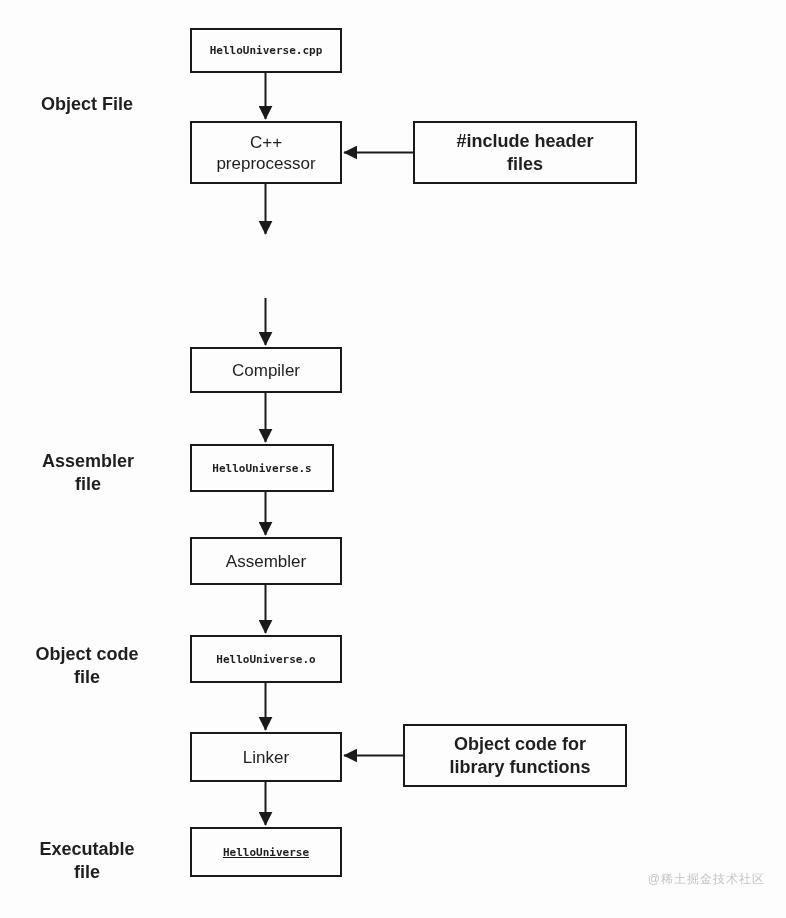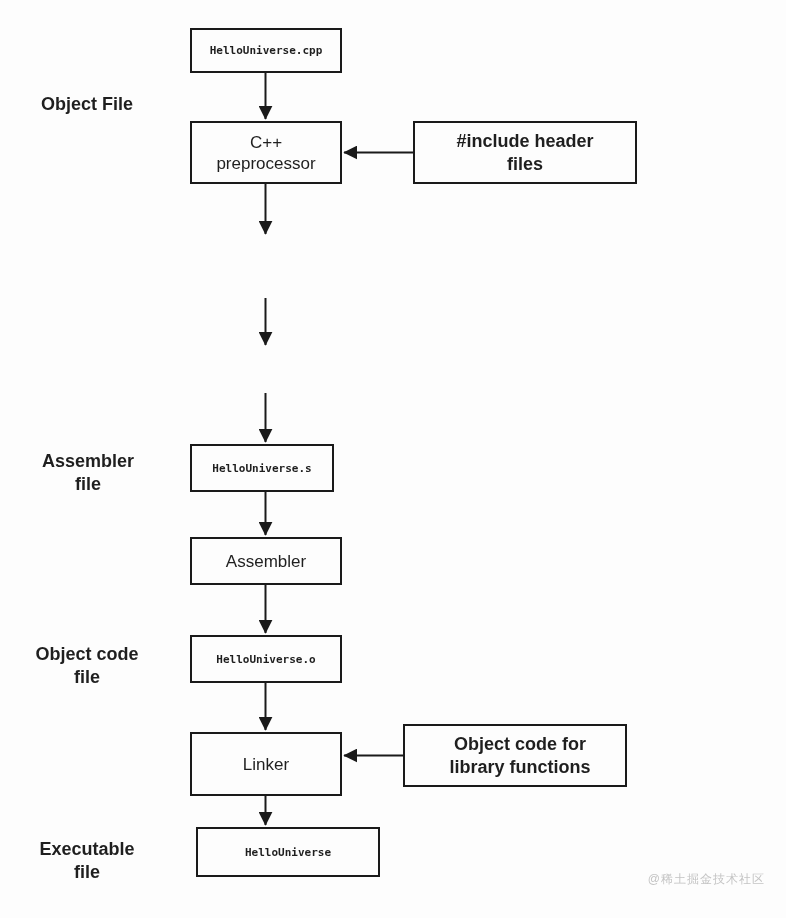--- a/index.html
+++ b/index.html
@@ -98,30 +98,31 @@
     <line x1="413" y1="152.5" x2="344" y2="152.5" marker-end="url(#arrowhead)"></line>
     <line x1="403" y1="755.5" x2="344" y2="755.5" marker-end="url(#arrowhead)"></line>
   </svg>
 
   <div class="box mono" style="left:190px; top:28px;  width:152px; height:45px;">HelloUniverse.cpp</div>
 
   <div class="box" style="left:190px; top:121px; width:152px; height:63px;">C++
 preprocessor</div>
 
 
+  <div class="box" style="left:190px; top:347px; width:152px; height:46px;">Compiler</div>
 
   <div class="box mono" style="left:190px; top:444px; width:144px; height:48px;">HelloUniverse.s</div>
 
   <div class="box" style="left:190px; top:537px; width:152px; height:48px;">Assembler</div>
 
   <div class="box mono" style="left:190px; top:635px; width:152px; height:48px;">HelloUniverse.o</div>
 
-  <div class="box" style="left:190px; top:732px; width:152px; height:64px;">Linker</div>
+  <div class="box" style="left:190px; top:732px; width:152px; height:50px;">Linker</div>
 
-  <div class="box mono" style="left:196px; top:827px; width:184px; height:50px;">HelloUniverse</div>
+  <div class="box mono" style="left:190px; top:827px; width:152px; height:50px;text-decoration:underline;">HelloUniverse</div>
 
   <div class="box side" style="left:413px; top:121px; width:224px; height:63px;">#include header
 files</div>
 
   <div class="box side" style="left:403px; top:724px; width:224px; height:63px;padding-left:10px;">Object code for
 library functions</div>
 
   <div class="stage" style="left:2px;  top:93px;">Object File</div>
 
   <div class="stage" style="left:3px;  top:450px;">Assembler

